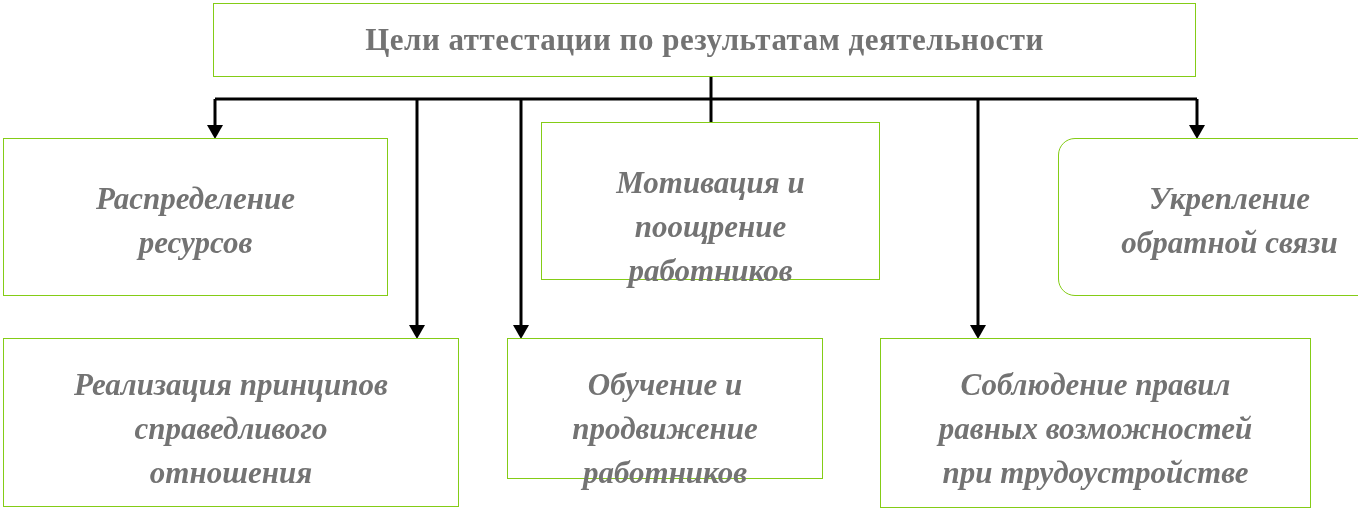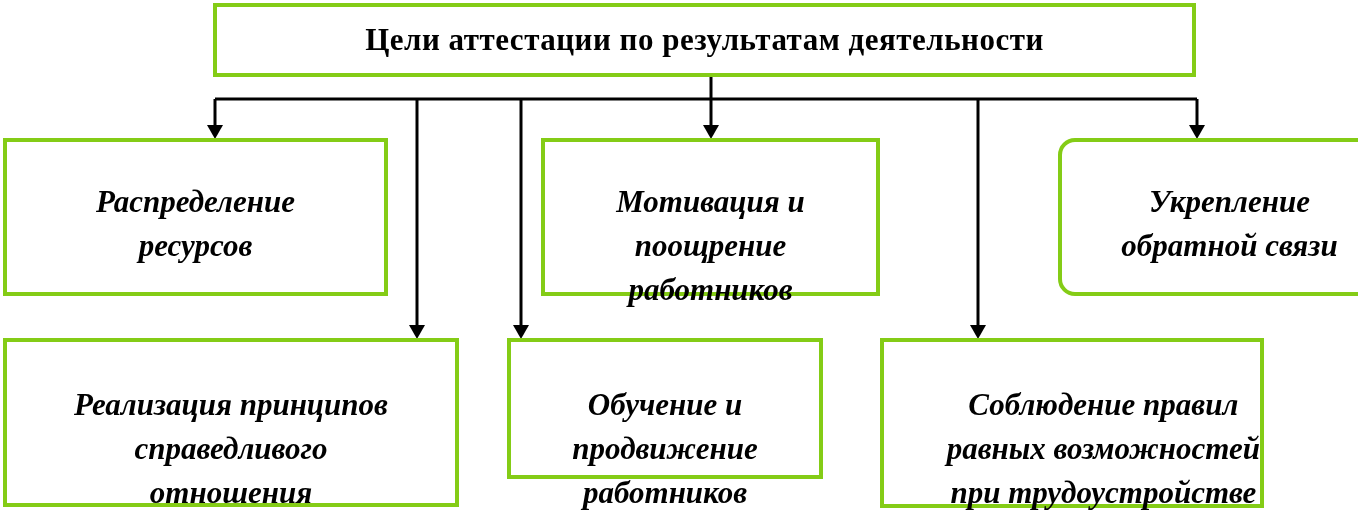--- a/index.html
+++ b/index.html
@@ -17,26 +17,26 @@
   }
   .connectors {
     position: absolute;
     left: 0;
     top: 0;
     pointer-events: none;
   }
   .box {
     position: absolute;
     box-sizing: border-box;
-    border: 4px solid #84cc16;
+    border: 1px solid #84cc16;
     background: #ffffff;
     display: flex;
     justify-content: center;
     text-align: center;
-    color: #000000;
+    color: #737373;
   }
   .title-box {
     left: 213px; top: 3px;
     width: 983px; height: 74px;
     align-items: center;
   }
   .title-text {
     font-size: 31px;
     font-weight: bold;
     letter-spacing: 0.5px;
@@ -44,28 +44,28 @@
   }
   .node-text {
     font-size: 31px;
     font-weight: bold;
     font-style: italic;
     line-height: 44px;
     white-space: pre-line;
     margin-top: 24px;
   }
   .node-top { align-items: flex-start; padding-top: 14px; }
-  .node-bottom { align-items: flex-start; padding-top: 17px; }
+  .node-bottom { align-items: flex-start; padding-top: 0; }
 
   .box-resource-allocation { left: 3px;    top: 138px; width: 385px; height: 158px; }
-  .box-motivation          { left: 541px;  top: 138px; width: 339px; height: 158px; }
+  .box-motivation          { left: 541px;  top: 122px; width: 339px; height: 158px; }
   .box-feedback            { left: 1058px; top: 138px; width: 343px; height: 158px; border-radius: 17px; }
   .box-fair-treatment      { left: 3px;    top: 338px; width: 456px; height: 169px; }
   .box-training-promotion  { left: 507px;  top: 338px; width: 316px; height: 141px; }
-  .box-equal-opportunity   { left: 880px;  top: 338px; width: 384px; height: 170px; justify-content: flex-end; }
+  .box-equal-opportunity   { left: 880px;  top: 338px; width: 431px; height: 170px; }
 </style>
 </head>
 <body>
 
 <div class="canvas">
 
   <svg class="connectors" width="1358" height="510" viewBox="0 0 1358 510">
 
     <line x1="215" y1="99" x2="1197" y2="99" stroke="#000000" stroke-width="3"></line>
 

